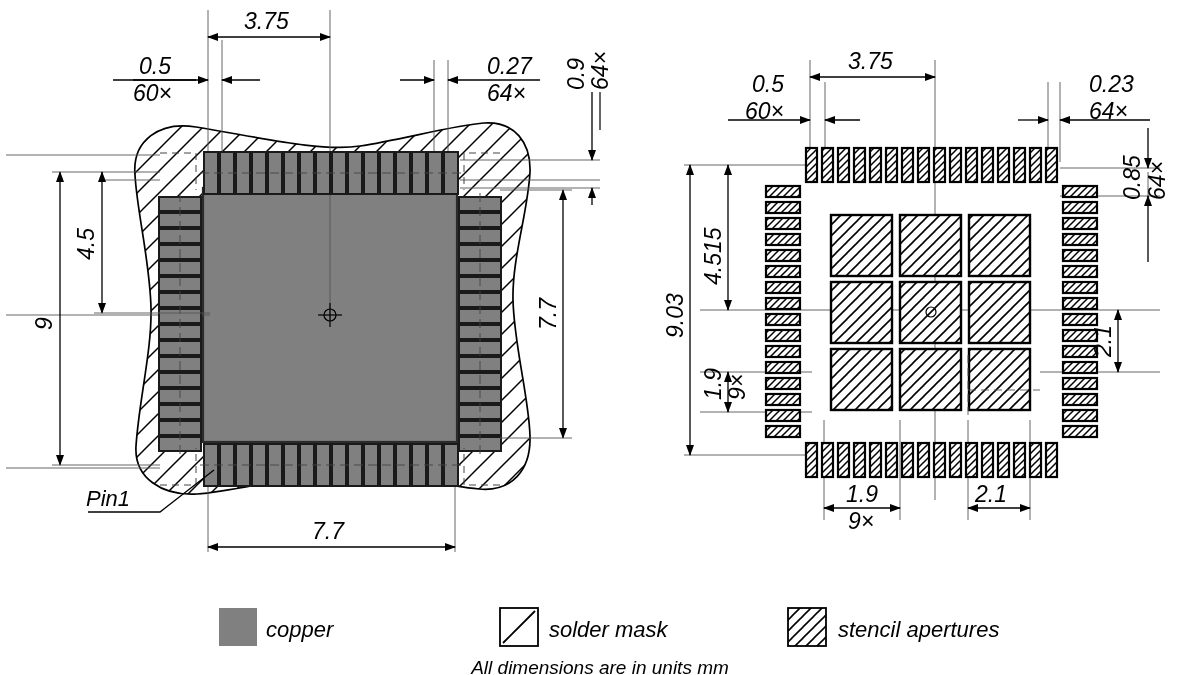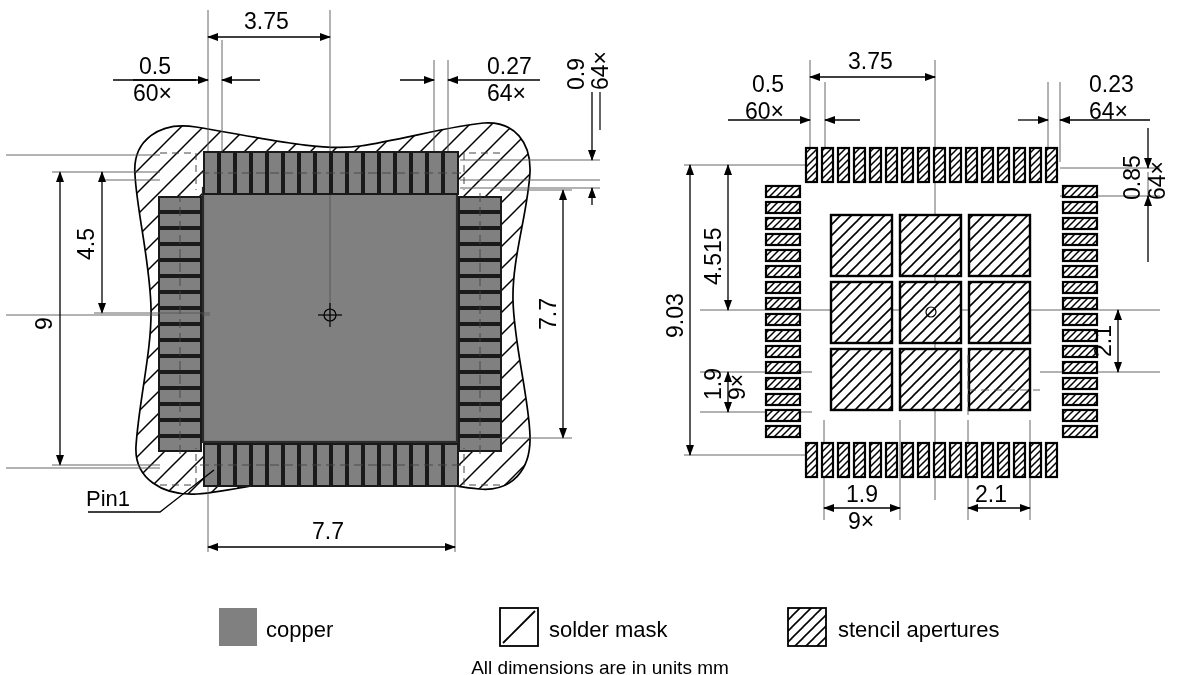--- a/index.html
+++ b/index.html
@@ -1,18 +1,18 @@
 <!DOCTYPE html>
 <html><head>
 <meta charset="utf-8">
 <style>
   html,body{margin:0;padding:0;background:#ffffff;}
   body{width:1200px;height:675px;overflow:hidden;
        font-family:"Liberation Sans","DejaVu Sans",sans-serif;}
-  #stage{position:relative;width:1200px;height:675px;background:#fff;}
+  #stage{position:relative;width:1200px;height:675px;background:#fff;font-style:italic;}
   svg{display:block;}
   .dimtxt{font-family:"Liberation Sans","DejaVu Sans",sans-serif;
           font-size:23px;fill:#000;}
   .legtxt{font-family:"Liberation Sans","DejaVu Sans",sans-serif;
           font-size:22px;fill:#000;}
   .notetxt{font-family:"Liberation Sans","DejaVu Sans",sans-serif;
            font-size:19px;fill:#000;}
   .pintxt{font-family:"Liberation Sans","DejaVu Sans",sans-serif;
           font-size:22px;fill:#000;}
 </style>

